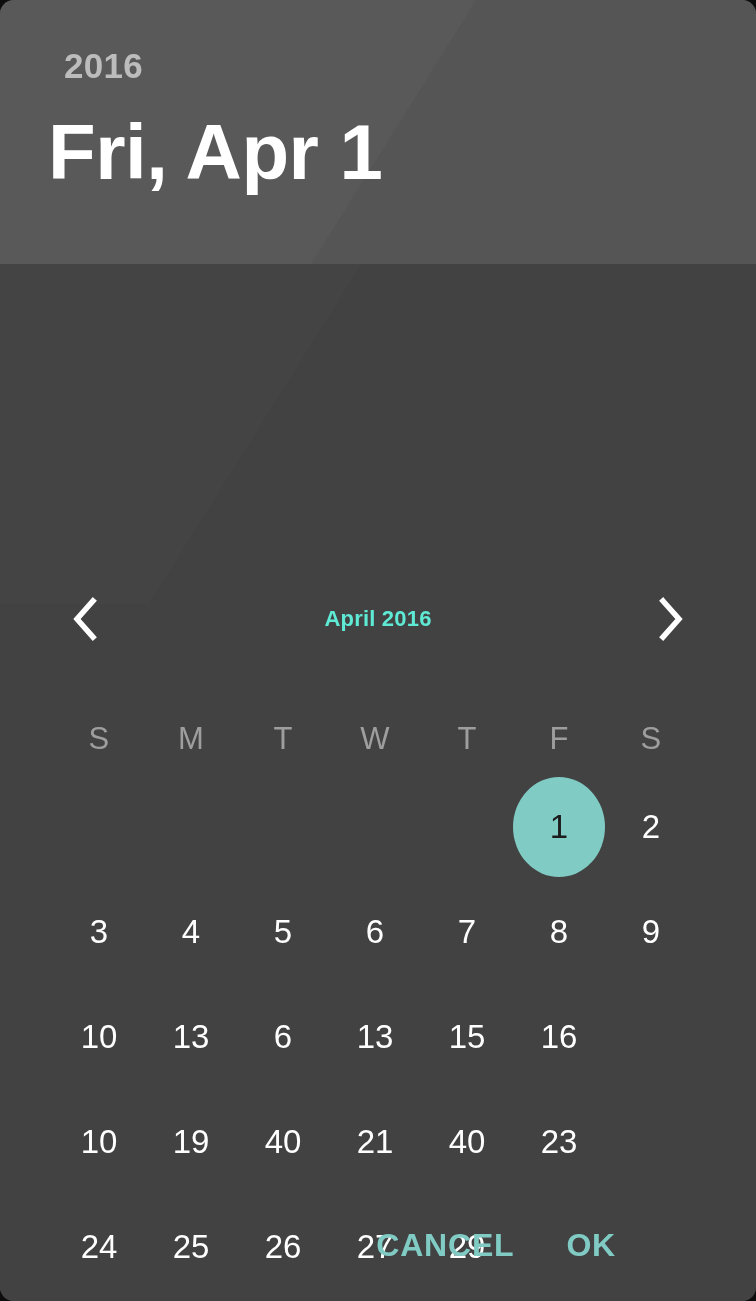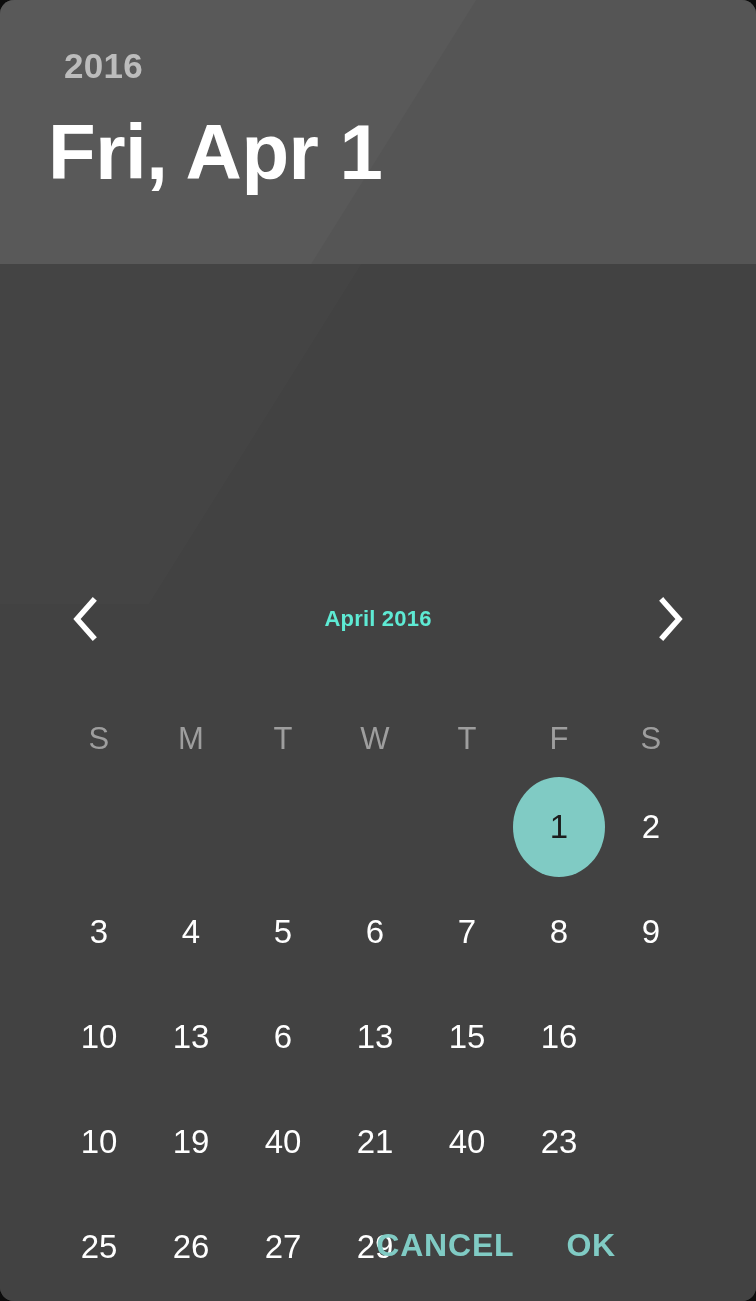--- a/index.html
+++ b/index.html
@@ -319,20 +319,23 @@
             </div>
             <div class="cal-cell">
               <span class="day">40</span>
             </div>
             <div class="cal-cell">
               <span class="day">23</span>
             </div>
           </div>
           <div class="cal-row">
             <div class="cal-cell">
+              <span class="day">24</span>
+            </div>
+            <div class="cal-cell">
               <span class="day">25</span>
             </div>
             <div class="cal-cell">
               <span class="day">26</span>
             </div>
             <div class="cal-cell">
               <span class="day">27</span>
             </div>
             <div class="cal-cell">
               <span class="day">29</span>

